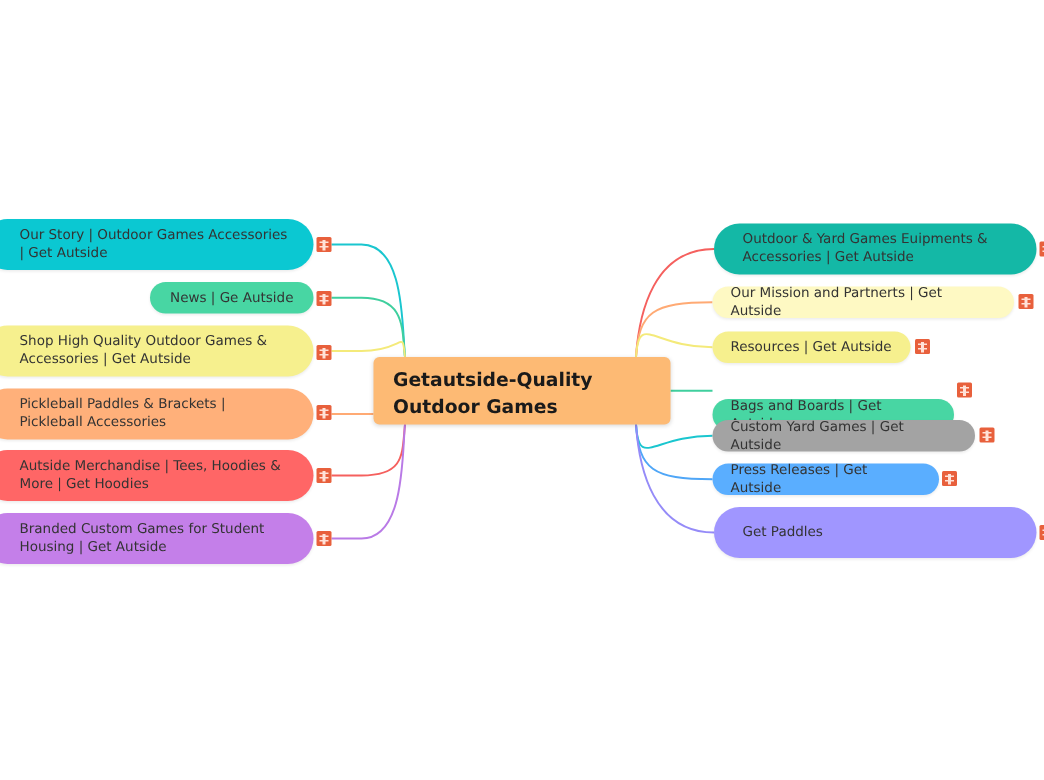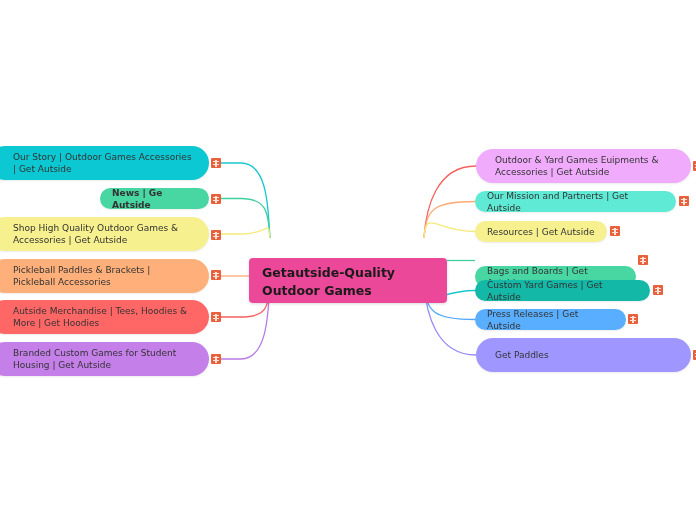--- a/index.html
+++ b/index.html
@@ -45,34 +45,34 @@
     <path d="M 221 359 L 241 359 C 270 359, 268 303, 270 283" fill="none" stroke="#b97ae6" stroke-width="1.3"></path>
     <path d="M 424 238 C 426 208, 436 166, 476 166" fill="none" stroke="#f5605e" stroke-width="1.3"></path>
     <path d="M 424 238 C 426 208, 435 201.5, 475 201.5" fill="none" stroke="#ffaa74" stroke-width="1.3"></path>
     <path d="M 424 238 C 426 208, 435 231.5, 475 231.5" fill="none" stroke="#f4ea7a" stroke-width="1.3"></path>
     <path d="M 447 260.5 L 475 260.5" fill="none" stroke="#3fcf9e" stroke-width="1.3"></path>
     <path d="M 424 283 C 426 313, 435 290.5, 475 290.5" fill="none" stroke="#1ac6cf" stroke-width="1.3"></path>
     <path d="M 424 283 C 426 313, 435 319.5, 475 319.5" fill="none" stroke="#4fa6f7" stroke-width="1.3"></path>
     <path d="M 424 283 C 426 313, 436 355, 476 355" fill="none" stroke="#958bf8" stroke-width="1.3"></path>
   </svg>
 
-<div class="root" style="background: #ec4899; margin-top: 20px;">
+<div class="root" style="background: #fdba74;">
   <div>Getautside-Quality</div>
   <div>Outdoor Games</div>
 </div>
 
 <div class="node" id="L0" style="left: -12px; top: 146px; width: 221px; height: 34px; border-radius: 17px; padding-left: 25px; background: rgb(11, 200, 210);">
   <div>
       <span>Our Story | Outdoor Games Accessories</span>
       <span>| Get Autside</span>
     </div>
 </div>
 <div class="link-icon" style="left:211px;top:158px;"></div>
 
-<div class="node" id="L1" style="left: 100px; top: 188px; width: 109px; height: 21px; border-radius: 10.5px; justify-content: center; background: rgb(72, 214, 163); font-weight: bold;">
+<div class="node" id="L1" style="left: 100px; top: 188px; width: 109px; height: 21px; border-radius: 10.5px; justify-content: center; background: rgb(72, 214, 163);">
   <span>News | Ge Autside</span>
 </div>
 <div class="link-icon" style="left:211px;top:194px;"></div>
 
 <div class="node" id="L2" style="left: -12px; top: 217px; width: 221px; height: 34px; border-radius: 17px; padding-left: 25px; background: rgb(246, 240, 142);">
   <div>
       <span>Shop High Quality Outdoor Games &amp;</span>
       <span>Accessories | Get Autside</span>
     </div>
 </div>
@@ -95,44 +95,44 @@
 <div class="link-icon" style="left:211px;top:312px;"></div>
 
 <div class="node" id="L5" style="left: -12px; top: 342px; width: 221px; height: 34px; border-radius: 17px; padding-left: 25px; background: rgb(196, 127, 233);">
   <div>
       <span>Branded Custom Games for Student</span>
       <span>Housing | Get Autside</span>
     </div>
 </div>
 <div class="link-icon" style="left:211px;top:354px;"></div>
 
-<div class="node" id="R0" style="left: 476px; top: 149px; width: 215px; height: 34px; border-radius: 17px; padding-left: 19px; background: #f0abfc;">
+<div class="node" id="R0" style="left: 476px; top: 149px; width: 215px; height: 34px; border-radius: 17px; padding-left: 19px; background: #14b8a6;">
   <div>
       <span>Outdoor &amp; Yard Games Euipments &amp;</span>
       <span>Accessories | Get Autside</span>
     </div>
 </div>
 <div class="link-icon" style="left:693px;top:161px;"></div>
 
-<div class="node" id="R1" style="left: 475px; top: 191px; width: 201px; height: 21px; border-radius: 10.5px; background: #5eead4;">
+<div class="node" id="R1" style="left: 475px; top: 191px; width: 201px; height: 21px; border-radius: 10.5px; background: #fef9c3;">
   <span>Our Mission and Partnerts | Get Autside</span>
 </div>
 <div class="link-icon" style="left:679px;top:196px;"></div>
 
 <div class="node" id="R2" style="left: 475px; top: 221px; width: 132px; height: 21px; border-radius: 10.5px; background: rgb(246, 240, 142);">
   <span>Resources | Get Autside</span>
 </div>
 <div class="link-icon" style="left:610px;top:226px;"></div>
 
 <div class="node" id="R3" style="left: 475px; top: 250px; width: 161px; height: 21px; border-radius: 10.5px; background: rgb(72, 214, 163); margin-top: 16px;">
   <span>Bags and Boards | Get Autside</span>
 </div>
 <div class="link-icon" style="left:638px;top:255px;"></div>
 
-<div class="node" id="R4" style="left: 475px; top: 280px; width: 175px; height: 21px; border-radius: 10.5px; background: #14b8a6;">
+<div class="node" id="R4" style="left: 475px; top: 280px; width: 175px; height: 21px; border-radius: 10.5px; background: #a3a3a3;">
   <span>Custom Yard Games | Get Autside</span>
 </div>
 <div class="link-icon" style="left:653px;top:285px;"></div>
 
 <div class="node" id="R5" style="left: 475px; top: 309px; width: 151px; height: 21px; border-radius: 10.5px; background: rgb(90, 174, 255);">
   <span>Press Releases | Get Autside</span>
 </div>
 <div class="link-icon" style="left:628px;top:314px;"></div>
 
 <div class="node" id="R6" style="left: 476px; top: 338px; width: 215px; height: 34px; border-radius: 17px; padding-left: 19px; background: rgb(160, 150, 255);">

